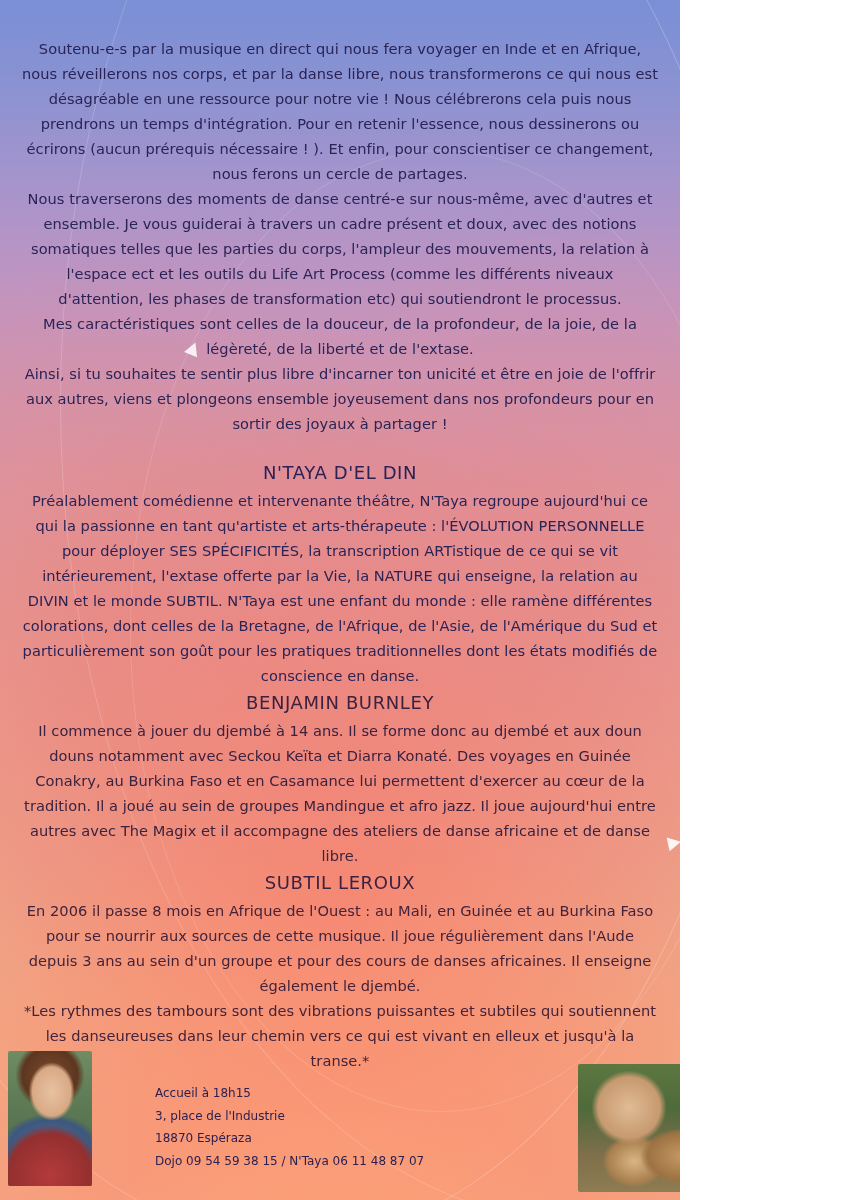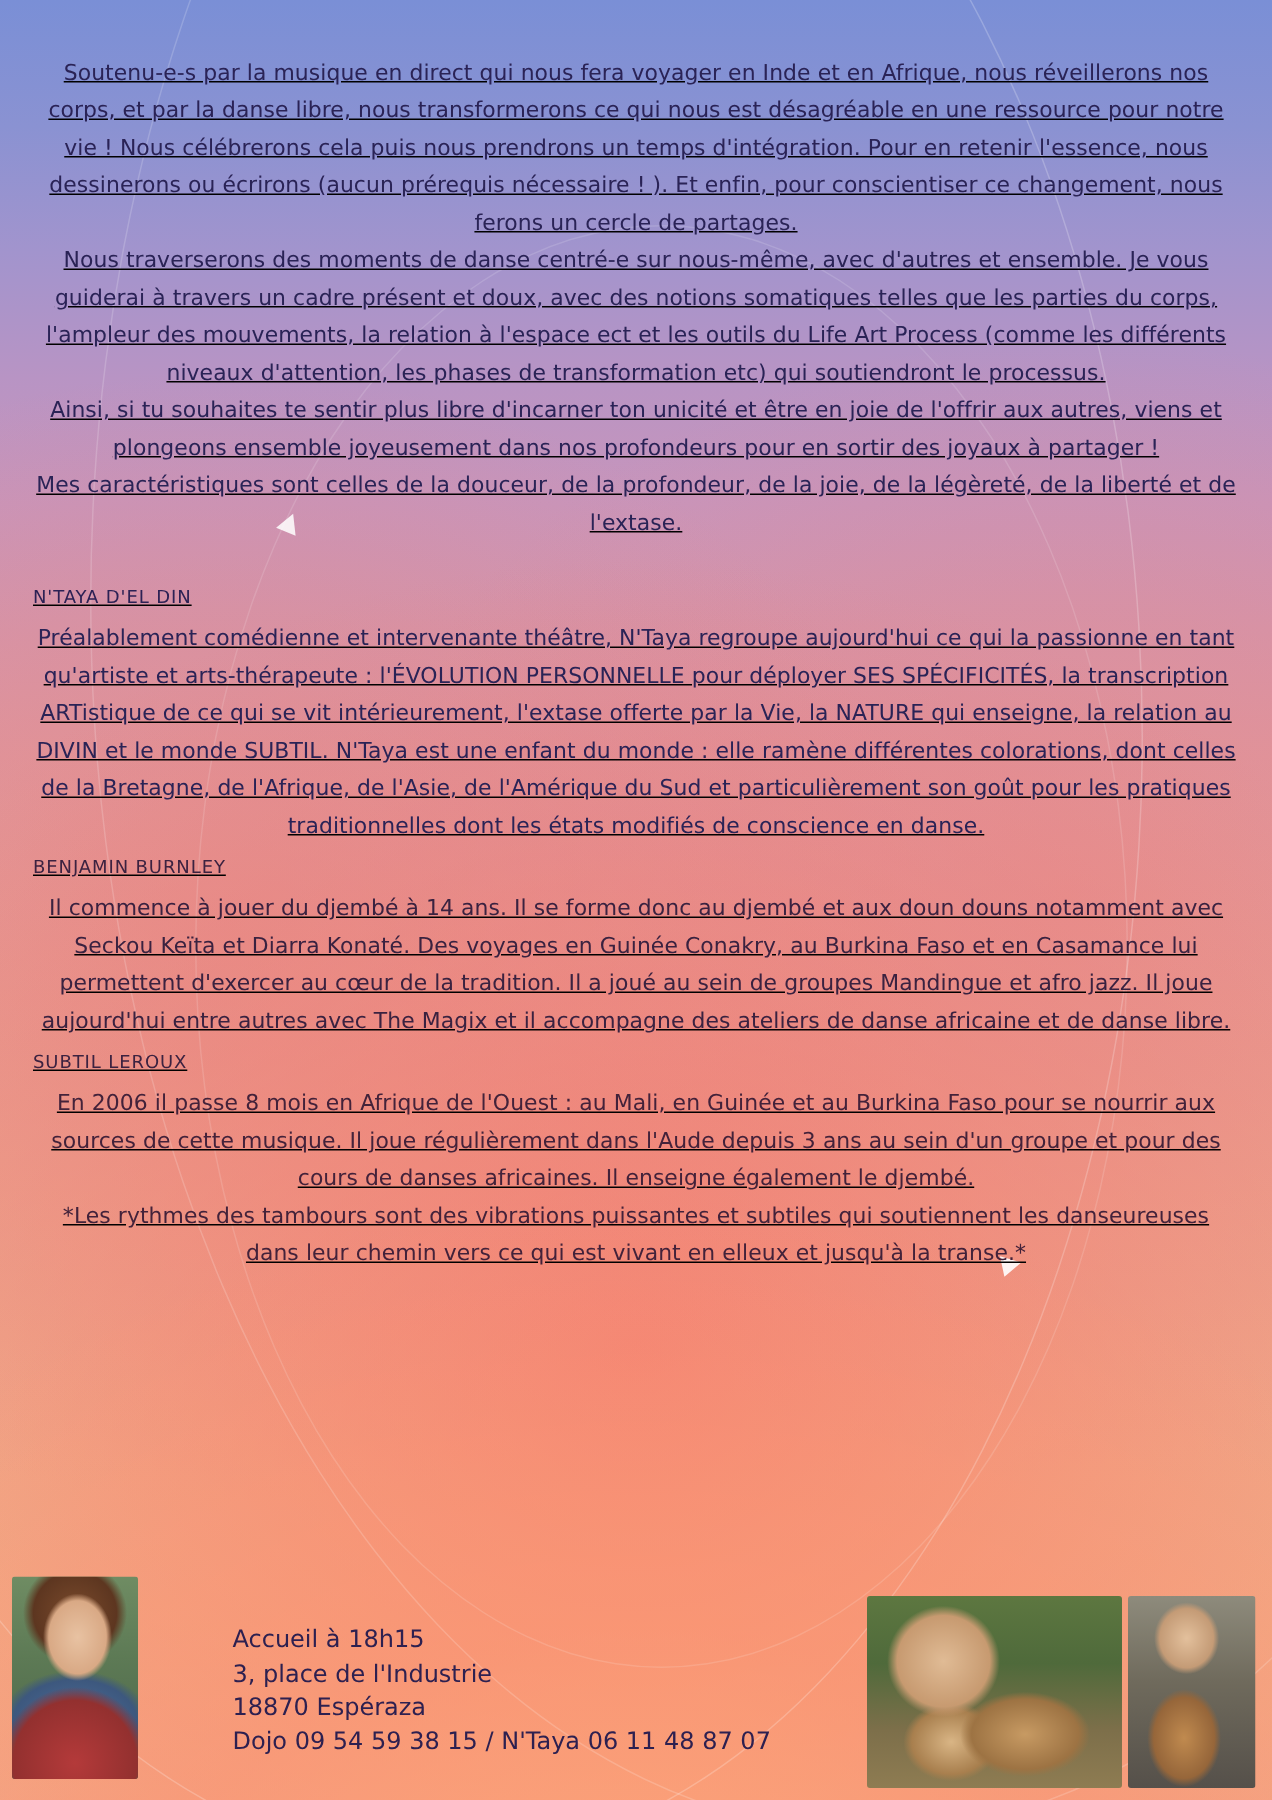--- a/index.html
+++ b/index.html
@@ -7,21 +7,21 @@
     padding: 0;
   }
   body {
     width: 848px;
     height: 1200px;
     overflow: hidden;
     font-family: "DejaVu Sans", sans-serif;
   }
   .poster {
     position: relative;
-    width: 848px;
+    width: 680px;
     height: 1200px;
     overflow: hidden;
     background:
       radial-gradient(ellipse 120% 70% at 50% 115%, rgba(255,170,120,0.95) 0%, rgba(255,150,110,0.55) 35%, rgba(255,140,110,0.0) 70%),
       radial-gradient(ellipse 90% 55% at 50% 75%, rgba(244,120,110,0.75) 0%, rgba(235,120,120,0.25) 55%, rgba(230,120,130,0.0) 80%),
       radial-gradient(ellipse 80% 45% at 18% 52%, rgba(236,130,120,0.5) 0%, rgba(236,130,120,0.0) 70%),
       radial-gradient(ellipse 80% 45% at 84% 50%, rgba(236,130,125,0.45) 0%, rgba(236,130,125,0.0) 70%),
       linear-gradient(180deg,
         #7a8fd6 0%,
         #8a92d2 7%,
@@ -30,21 +30,20 @@
         #c895bb 28%,
         #d396ae 35%,
         #dc98a4 42%,
         #e29d9d 50%,
         #e8a295 58%,
         #eda88f 66%,
         #f0ad8b 74%,
         #f2b189 82%,
         #f3b188 90%,
         #f0ac8c 100%);
-    text-decoration: underline;
   }
   
   .swoosh {
     position: absolute;
     border: 1px solid rgba(255,255,255,0.33);
     border-radius: 50%;
     pointer-events: none;
   }
   .swoosh.s1 { left: -180px; top: -260px; width: 940px; height: 1500px; border-color: rgba(255,255,255,0.22); }
   .swoosh.s2 { left: 60px; top: -420px; width: 1040px; height: 1640px; border-color: rgba(255,255,255,0.18); }
@@ -84,21 +83,22 @@
     font-size: 14.6px;
     line-height: 25px;
     color: #2a2356;
     font-family: "DejaVu Sans", sans-serif;
     letter-spacing: 0.05px;
   }
   .para.lower { color: #3a2240; }
   .para.lower2 { color: #43223a; }
   .spacer { height: 22px; }
   .heading {
-    font-size: 12px;
+    text-align: center;
+    font-size: 18px;
     line-height: 30px;
     color: #2c2154;
     letter-spacing: 0.6px;
     font-weight: 400;
   }
   .heading.lower { color: #3c2240; }
 
   
   .footer {
     position: absolute;
@@ -106,21 +106,21 @@
     bottom: 0;
     width: 848px;
     height: 140px;
     z-index: 5;
   }
   .footer-text {
     position: absolute;
     left: 155px;
     top: 22px;
     color: #2d2050;
-    font-size: 16px;
+    font-size: 12px;
     line-height: 22.5px;
     text-align: left;
   }
   .photo {
     position: absolute;
     overflow: hidden;
     border-radius: 2px;
   }
   .photo-portrait {
     left: 8px; top: 1051px;
@@ -171,22 +171,22 @@
   <div class="swoosh s1"></div>
   <div class="swoosh s2"></div>
   <div class="swoosh s3"></div>
   <div class="arrow a1"></div>
   <div class="arrow a3"></div>
 
   <div class="content">
 
     <p class="para">Soutenu-e-s par la musique en direct qui nous fera voyager en Inde et en Afrique, nous réveillerons nos corps, et par la danse libre, nous transformerons ce qui nous est désagréable en une ressource pour notre vie ! Nous célébrerons cela puis nous prendrons un temps d'intégration. Pour en retenir l'essence, nous dessinerons ou écrirons (aucun prérequis nécessaire ! ). Et enfin, pour conscientiser ce changement, nous ferons un cercle de partages.</p>
     <p class="para">Nous traverserons des moments de danse centré-e sur nous-même, avec d'autres et ensemble. Je vous guiderai à travers un cadre présent et doux, avec des notions somatiques telles que les parties du corps, l'ampleur des mouvements, la relation à l'espace ect et les outils du Life Art Process (comme les différents niveaux d'attention, les phases de transformation etc) qui soutiendront le processus.</p>
+    <p class="para">Mes caractéristiques sont celles de la douceur, de la profondeur, de la joie, de la légèreté, de la liberté et de l'extase.</p>
     <p class="para">Ainsi, si tu souhaites te sentir plus libre d'incarner ton unicité et être en joie de l'offrir aux autres, viens et plongeons ensemble joyeusement dans nos profondeurs pour en sortir des joyaux à partager !</p>
-    <p class="para">Mes caractéristiques sont celles de la douceur, de la profondeur, de la joie, de la légèreté, de la liberté et de l'extase.</p>
 
     <div class="spacer"></div>
 
     <h2 class="heading">N'TAYA D'EL DIN</h2>
     <p class="para">Préalablement comédienne et intervenante théâtre, N'Taya regroupe aujourd'hui ce qui la passionne en tant qu'artiste et arts-thérapeute : l'ÉVOLUTION PERSONNELLE pour déployer SES SPÉCIFICITÉS, la transcription ARTistique de ce qui se vit intérieurement, l'extase offerte par la Vie, la NATURE qui enseigne, la relation au DIVIN et le monde SUBTIL. N'Taya est une enfant du monde : elle ramène différentes colorations, dont celles de la Bretagne, de l'Afrique, de l'Asie, de l'Amérique du Sud et particulièrement son goût pour les pratiques traditionnelles dont les états modifiés de conscience en danse.</p>
 
     <h2 class="heading lower">BENJAMIN BURNLEY</h2>
     <p class="para lower">Il commence à jouer du djembé à 14 ans. Il se forme donc au djembé et aux doun douns notamment avec Seckou Keïta et Diarra Konaté. Des voyages en Guinée Conakry, au Burkina Faso et en Casamance lui permettent d'exercer au cœur de la tradition. Il a joué au sein de groupes Mandingue et afro jazz. Il joue aujourd'hui entre autres avec The Magix et il accompagne des ateliers de danse africaine et de danse libre.</p>
 
     <h2 class="heading lower">SUBTIL LEROUX</h2>

